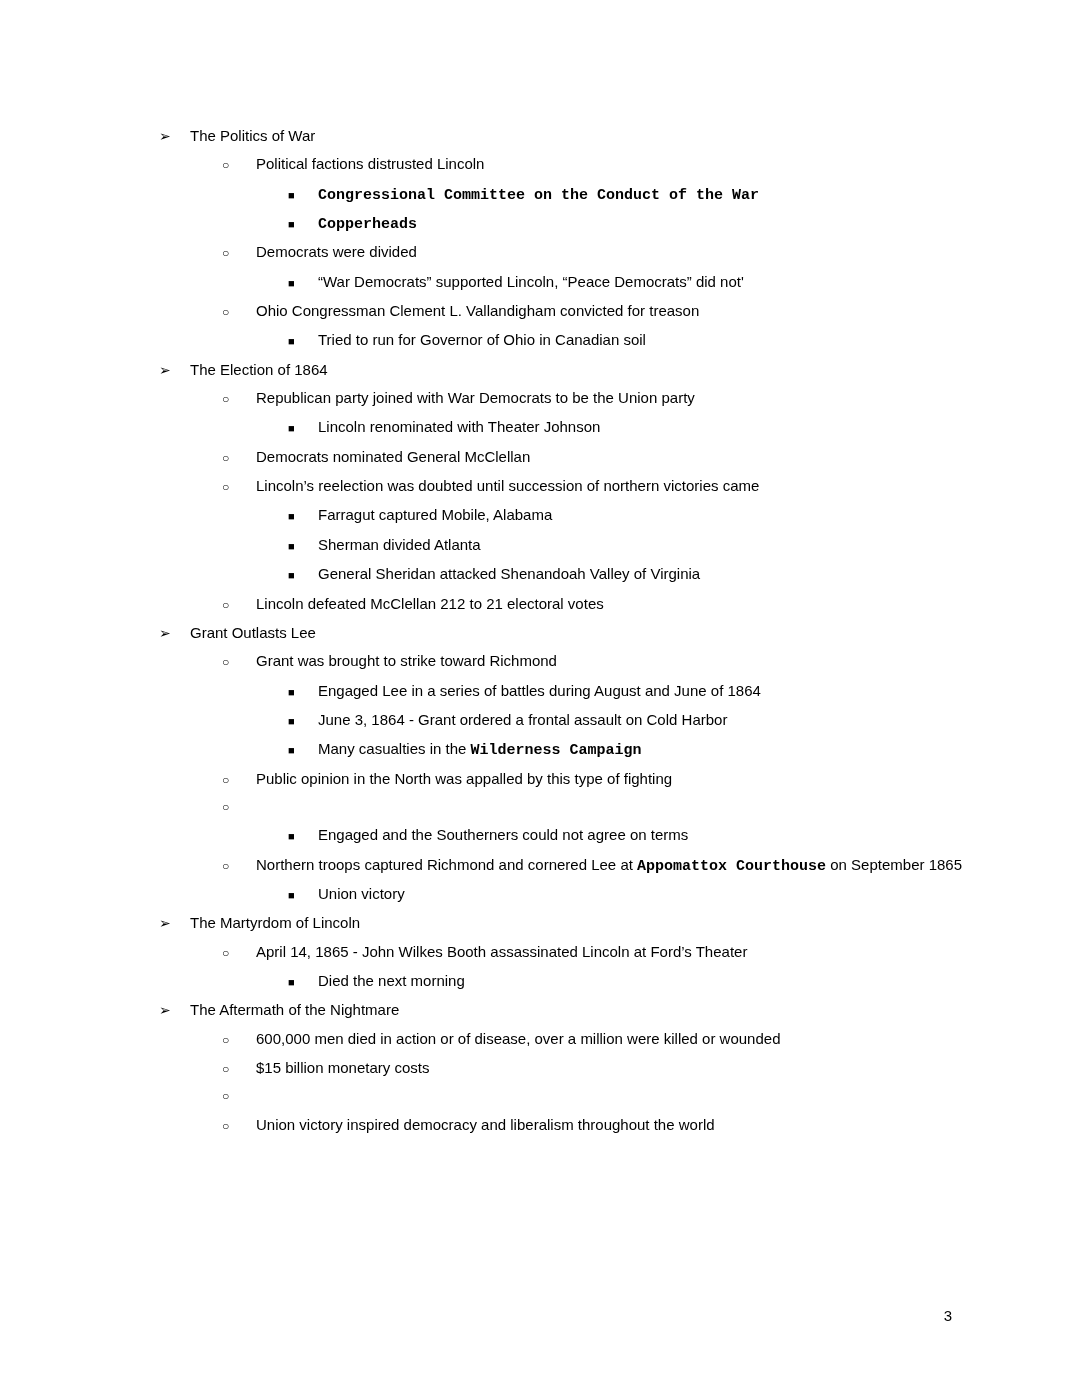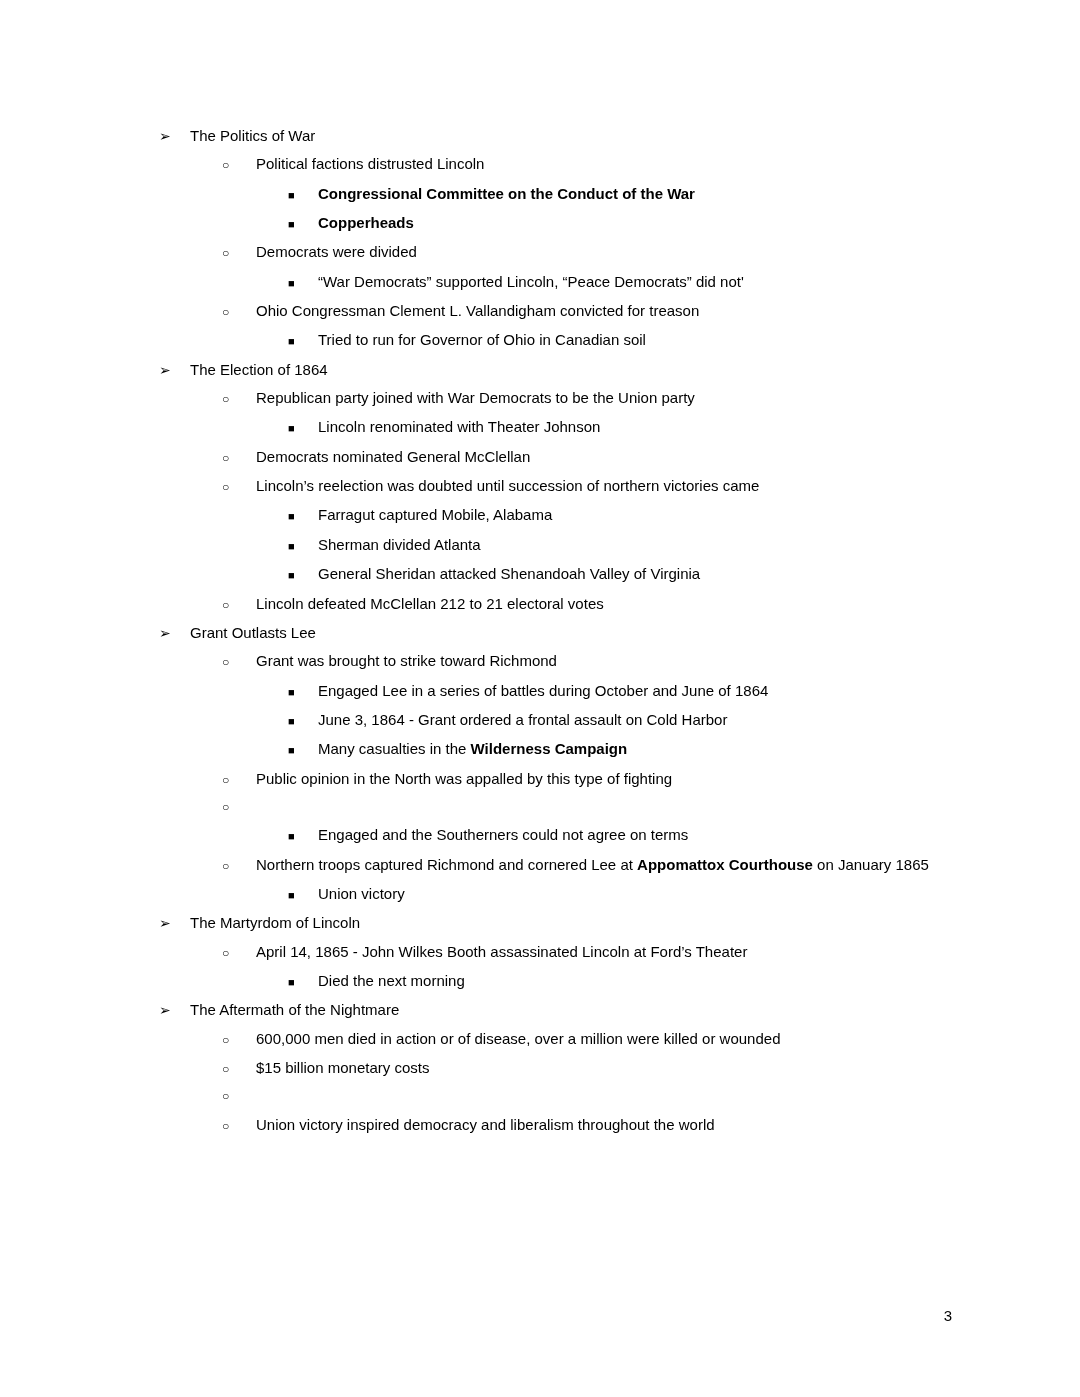--- a/index.html
+++ b/index.html
@@ -35,21 +35,21 @@
   .row.l3 { padding-left: 288px; }
   .bullet {
     display: inline-block;
     flex: 0 0 auto;
     color: #000000;
   }
   .b1 { width: 31px; font-size: 14px; }
   .b2 { width: 34px; font-size: 12px; }
   .b3 { width: 30px; font-size: 11px; }
   .text { white-space: pre-wrap; }
-  .text b { font-weight: 700; }
+  .text b { font-weight: 700; font-family: Liberation Mono, monospace; }
   .page-number {
     position: absolute;
     top: 1306px;
     left: 820px;
     width: 132px;
     text-align: right;
     font-size: 15px;
     line-height: 20px;
     color: #000000;
   }
@@ -71,27 +71,27 @@
       <div class="row l2"><span class="bullet b2">○</span><span class="text"><span>Republican party joined with War Democrats to be the Union party</span></span></div>
       <div class="row l3"><span class="bullet b3">■</span><span class="text"><span>Lincoln renominated with Theater Johnson</span></span></div>
       <div class="row l2"><span class="bullet b2">○</span><span class="text"><span>Democrats nominated General McClellan</span></span></div>
       <div class="row l2"><span class="bullet b2">○</span><span class="text"><span>Lincoln’s reelection was doubted until succession of northern victories came</span></span></div>
       <div class="row l3"><span class="bullet b3">■</span><span class="text"><span>Farragut captured Mobile, Alabama</span></span></div>
       <div class="row l3"><span class="bullet b3">■</span><span class="text"><span>Sherman divided Atlanta</span></span></div>
       <div class="row l3"><span class="bullet b3">■</span><span class="text"><span>General Sheridan attacked Shenandoah Valley of Virginia</span></span></div>
       <div class="row l2"><span class="bullet b2">○</span><span class="text"><span>Lincoln defeated McClellan 212 to 21 electoral votes</span></span></div>
       <div class="row l1"><span class="bullet b1">➢</span><span class="text"><span>Grant Outlasts Lee</span></span></div>
       <div class="row l2"><span class="bullet b2">○</span><span class="text"><span>Grant was brought to strike toward Richmond</span></span></div>
-      <div class="row l3"><span class="bullet b3">■</span><span class="text"><span>Engaged Lee in a series of battles during October and June of 1864</span></span></div>
+      <div class="row l3"><span class="bullet b3">■</span><span class="text"><span>Engaged Lee in a series of battles during August and June of 1864</span></span></div>
       <div class="row l3"><span class="bullet b3">■</span><span class="text"><span>June 3, 1864 - Grant ordered a frontal assault on Cold Harbor</span></span></div>
       <div class="row l3"><span class="bullet b3">■</span><span class="text"><span>Many casualties in the </span><b>Wilderness Campaign</b></span></div>
       <div class="row l2"><span class="bullet b2">○</span><span class="text"><span>Public opinion in the North was appalled by this type of fighting</span></span></div>
       <div class="row l2"><span class="bullet b2">○</span></div>
       <div class="row l3"><span class="bullet b3">■</span><span class="text"><span>Engaged and the Southerners could not agree on terms</span></span></div>
-      <div class="row l2"><span class="bullet b2">○</span><span class="text"><span>Northern troops captured Richmond and cornered Lee at </span><b>Appomattox Courthouse</b><span> on January 1865</span></span></div>
+      <div class="row l2"><span class="bullet b2">○</span><span class="text"><span>Northern troops captured Richmond and cornered Lee at </span><b>Appomattox Courthouse</b><span> on September 1865</span></span></div>
       <div class="row l3"><span class="bullet b3">■</span><span class="text"><span>Union victory</span></span></div>
       <div class="row l1"><span class="bullet b1">➢</span><span class="text"><span>The Martyrdom of Lincoln</span></span></div>
       <div class="row l2"><span class="bullet b2">○</span><span class="text"><span>April 14, 1865 - John Wilkes Booth assassinated Lincoln at Ford’s Theater</span></span></div>
       <div class="row l3"><span class="bullet b3">■</span><span class="text"><span>Died the next morning</span></span></div>
       <div class="row l1"><span class="bullet b1">➢</span><span class="text"><span>The Aftermath of the Nightmare</span></span></div>
       <div class="row l2"><span class="bullet b2">○</span><span class="text"><span>600,000 men died in action or of disease, over a million were killed or wounded</span></span></div>
       <div class="row l2"><span class="bullet b2">○</span><span class="text"><span>$15 billion monetary costs</span></span></div>
       <div class="row l2"><span class="bullet b2">○</span></div>
       <div class="row l2"><span class="bullet b2">○</span><span class="text"><span>Union victory inspired democracy and liberalism throughout the world</span></span></div>
     </div>

